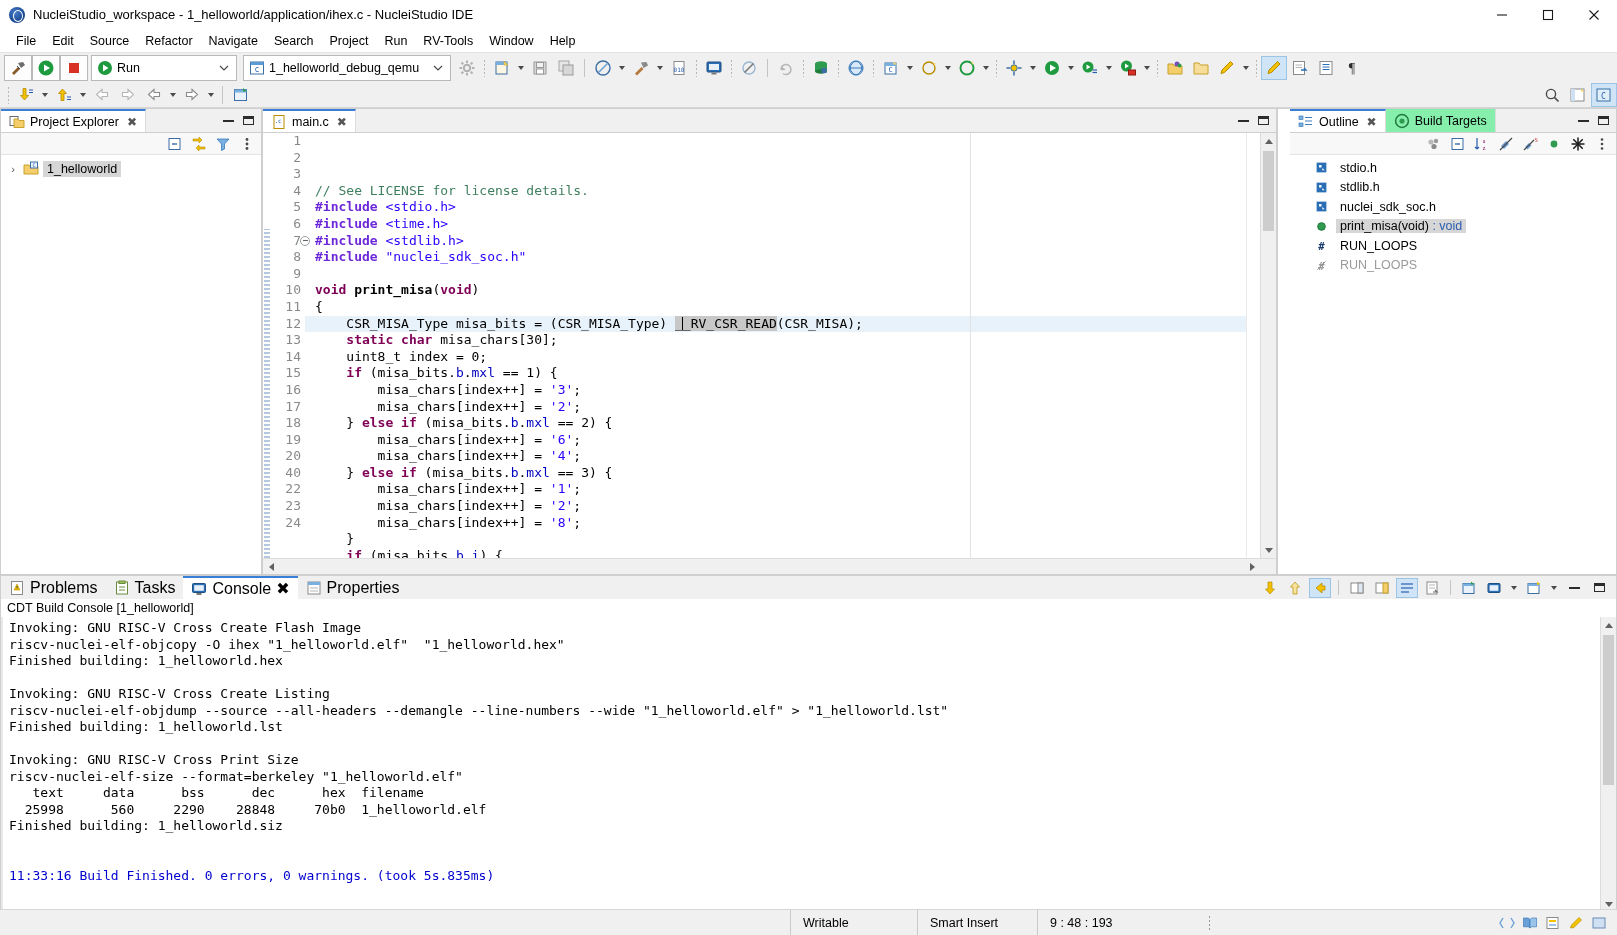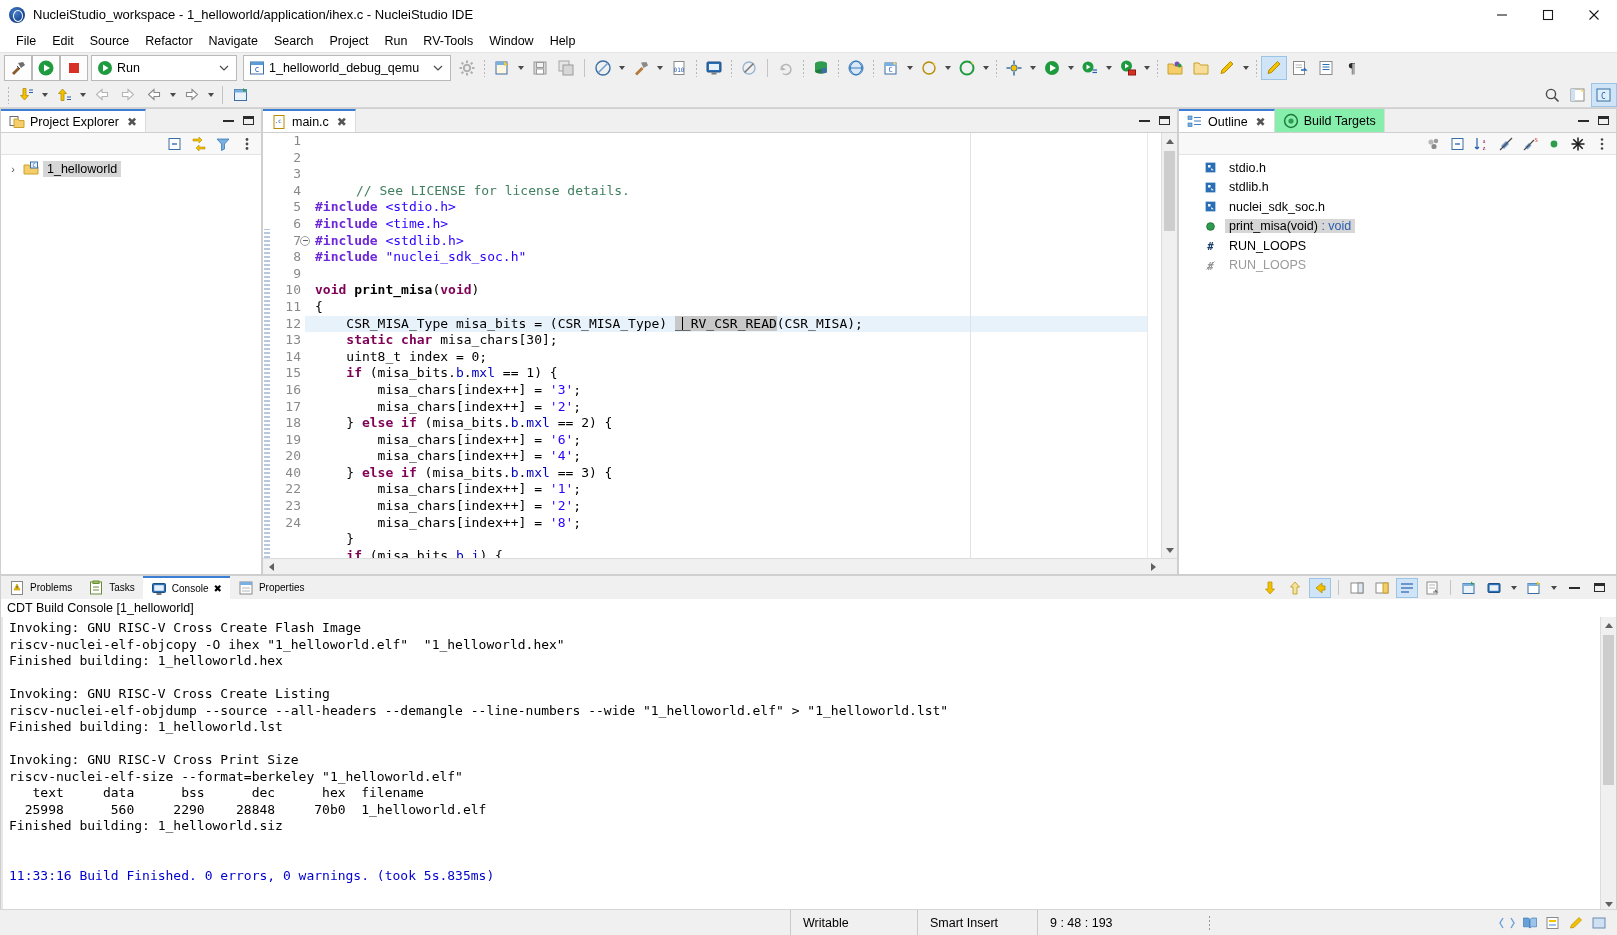--- a/index.html
+++ b/index.html
@@ -152,21 +152,21 @@
     position: absolute; right: -9px; top: 3px; width: 10px; height: 10px;
     border: 1px solid #9aa0a6; border-radius: 50%; background: #fff;
   }
   .fold-mark::after {
     content: ""; position: absolute; left: 1.5px; top: 3.5px; width: 5px; height: 1px; background: #5f6368;
   }
   .codecol { flex: 1; position: relative; padding-left: 10px; white-space: pre; }
   .cline { height: 16.6px; }
   .cline.curline { background: #e8f2fb; margin-left: -10px; padding-left: 10px; }
   .k { color: #7f0055; font-weight: bold; }   
-  .cmt { color: #3f7f5f; margin-left: 41px; }                    
+  .cmt { color: #3f7f5f; }                    
   .pp { color: #6d28d9; font-weight: bold; }  
   .str { color: #2a00ff; }                    
   .fld { color: #0000c0; }                    
   .fn { color: #000000; font-weight: bold; }
   .sel { background: #c8c8c8; }
   .caret {
     display: inline-block; width: 1px; height: 13px; background: #000;
     vertical-align: -2px; margin: 0 -0.5px;
   }
   .overview-ruler {
@@ -189,37 +189,37 @@
     display: flex; align-items: center;
   }
   .hs-arrow { width: 16px; height: 16px; display: flex; align-items: center; justify-content: center; }
   .tri { width: 0; height: 0; }
   .tri.up { border-left: 4px solid transparent; border-right: 4px solid transparent; border-bottom: 5px solid #606060; }
   .tri.down { border-left: 4px solid transparent; border-right: 4px solid transparent; border-top: 5px solid #606060; }
   .tri.left { border-top: 4px solid transparent; border-bottom: 4px solid transparent; border-right: 5px solid #606060; }
   .tri.right { border-top: 4px solid transparent; border-bottom: 4px solid transparent; border-left: 5px solid #606060; }
 
   
-  .outline { width: 439px; flex: none; }
+  .outline { width: 340px; flex: none; padding-left: 12px; }
   .outline-list { flex: 1; background: #ffffff; padding-top: 3px; position: relative; }
   .ol-row { display: flex; align-items: center; gap: 8px; height: 19.5px; padding-left: 24px; font-size: 12.5px; }
   .ol-row .ol-label { padding: 0 4px; }
   .ol-row.selected .ol-label { background: #d6d6d6; }
   .ol-row.dim .ol-label { color: #9a9a9a; }
   .ol-type { color: #2a5db0; }
 
   
   .console-area {
     margin: 0; height: 338px; background: #ffffff;
     border: 1px solid #cfcfcf; border-top: 1px solid #cfcfcf;
     display: flex; flex-direction: column;
   }
   .console-tabs { height: 23px; background: #f0f0f0; display: flex; align-items: stretch; }
   .ctab {
-    display: flex; align-items: center; gap: 5px; padding: 0 8px; font-size: 10px;
+    display: flex; align-items: center; gap: 5px; padding: 0 8px; font-size: 16px;
     background: #f0f0f0;
   }
   .ctab.active { background: #ffffff; border-top: 2px solid #3a7fd5; }
   .console-toolbar { margin-left: auto; display: flex; align-items: center; gap: 3px; padding-right: 6px; }
   .ct-btn { width: 22px; height: 20px; display: flex; align-items: center; justify-content: center; }
   .ct-btn.active { background: #cfe5f7; border: 1px solid #9bc4e5; }
   .ct-sep { width: 1px; height: 15px; background: #c4c4c4; margin: 0 4px; }
   .console-title { font-size: 12.5px; padding: 2px 6px 2px 6px; background: #ffffff; }
   .console-body {
     flex: 1; display: flex; background: #ffffff; overflow: hidden; position: relative;

